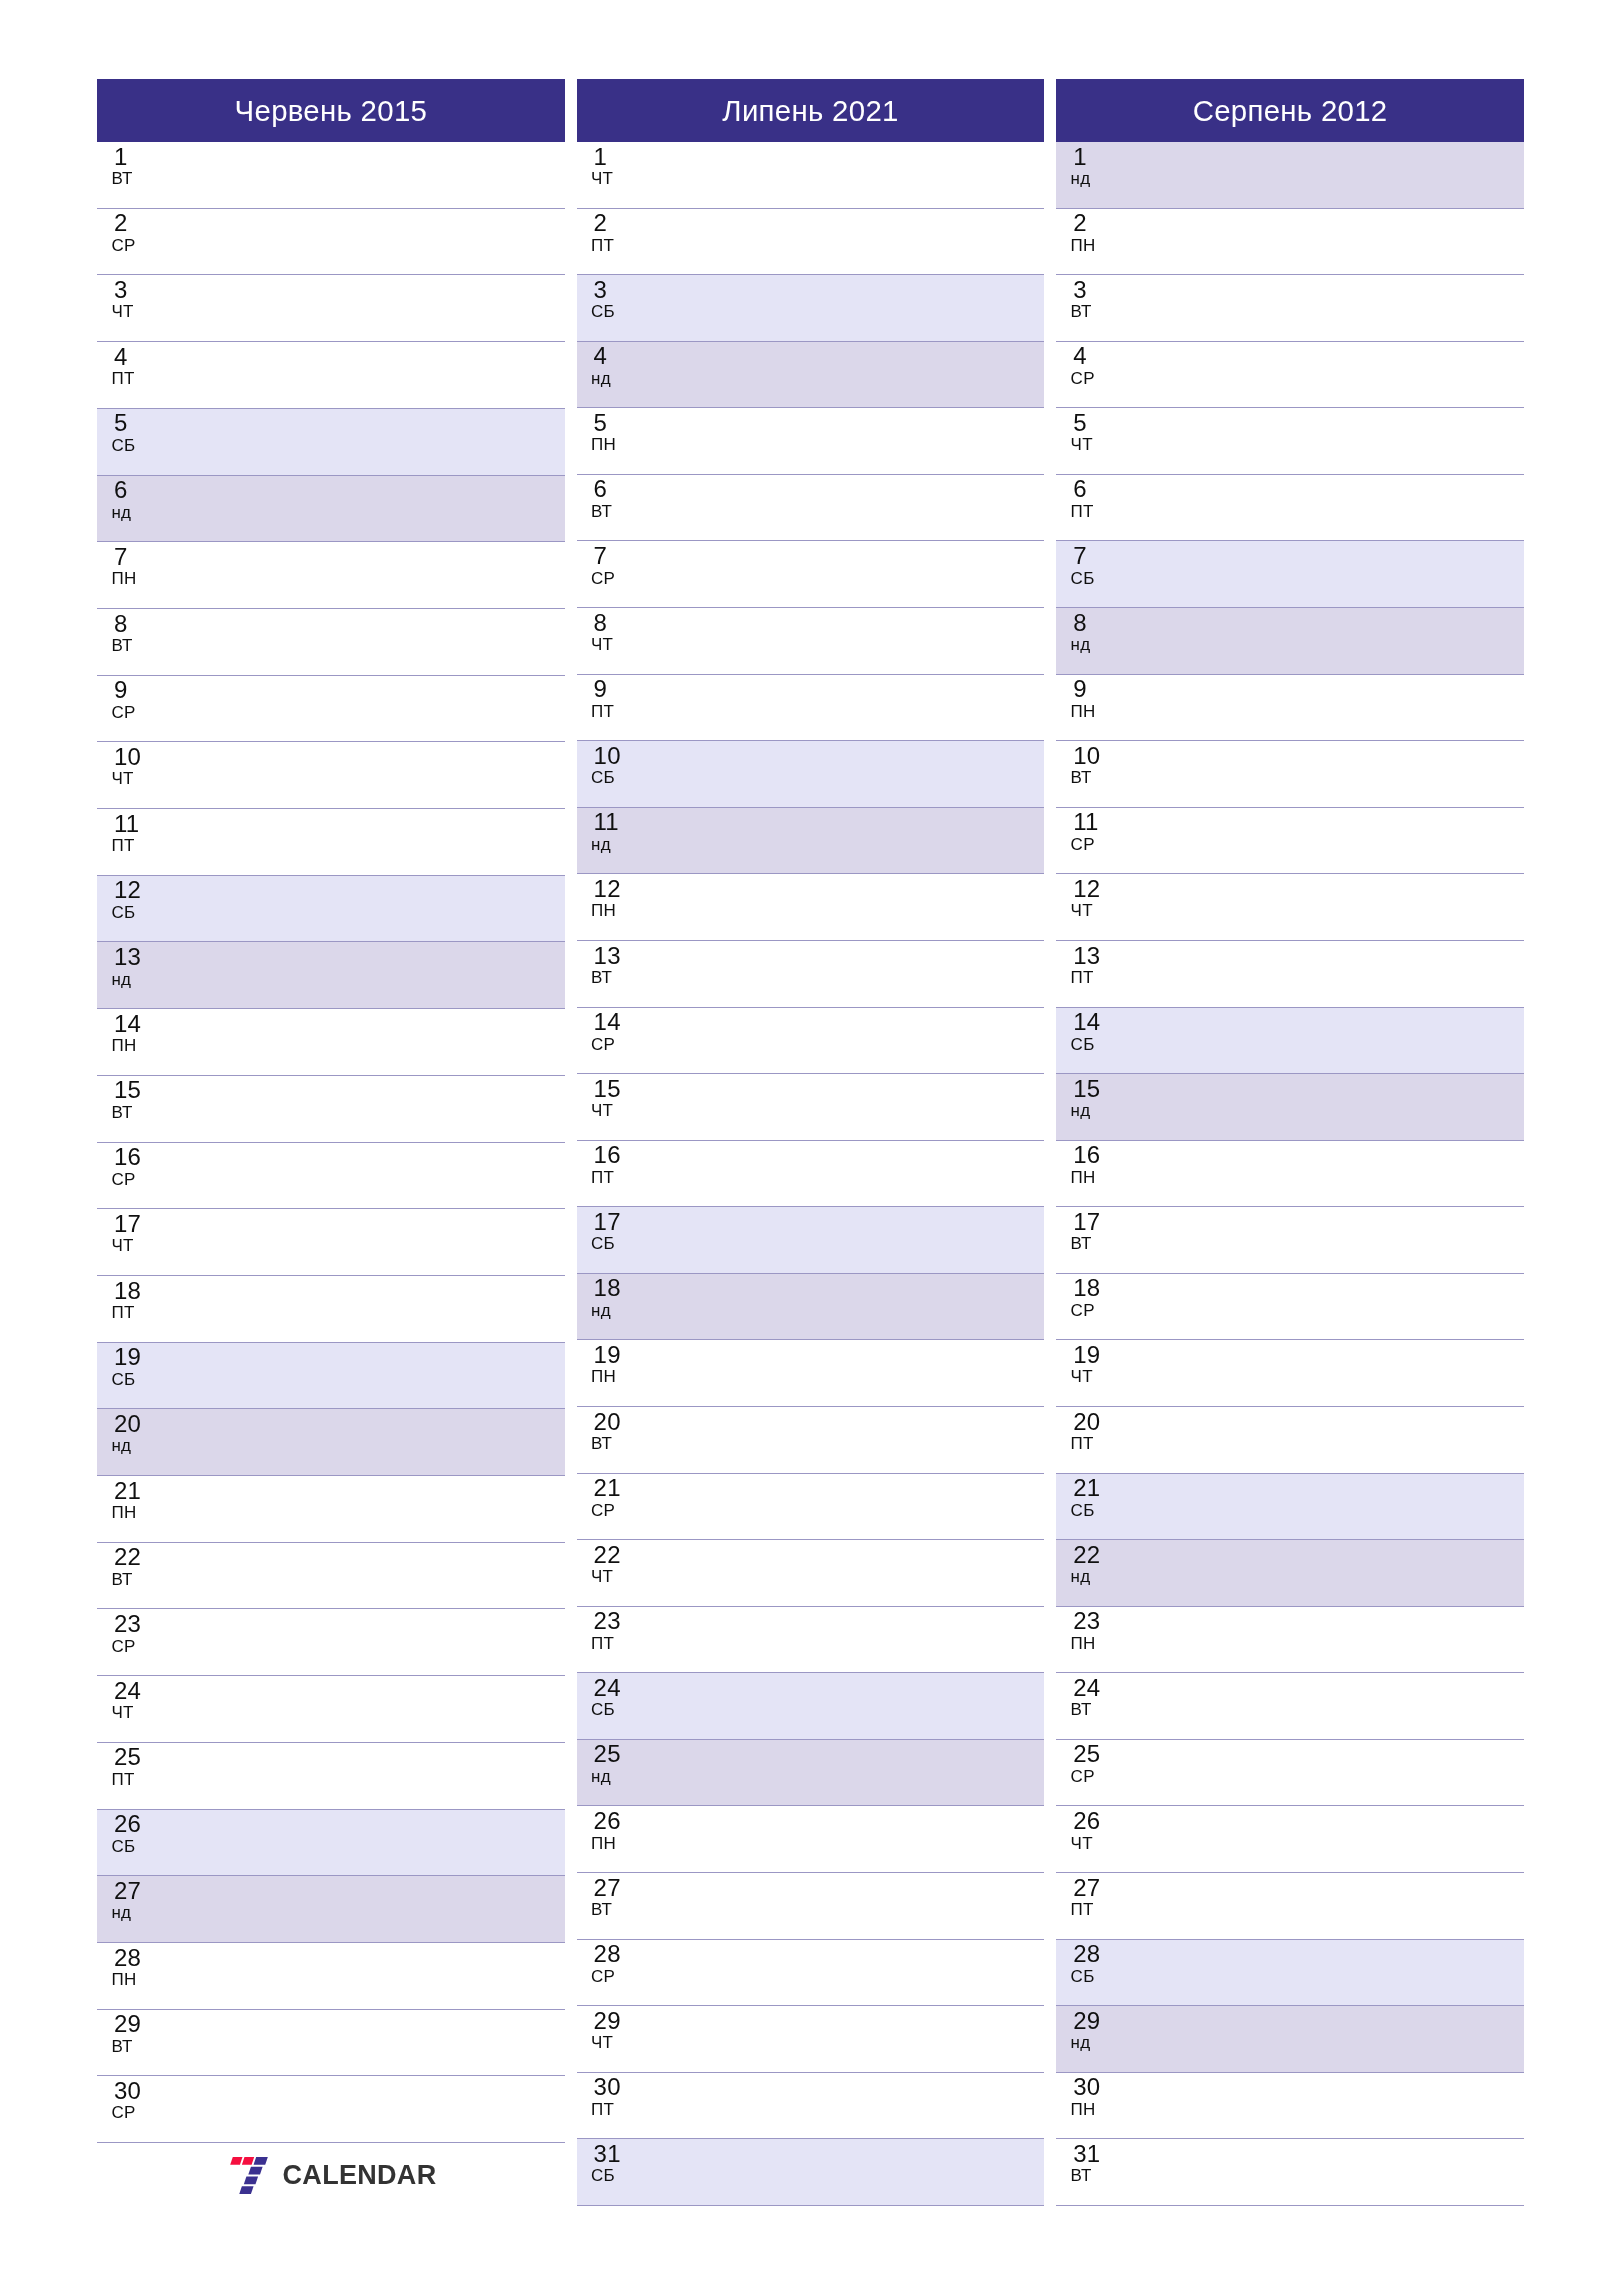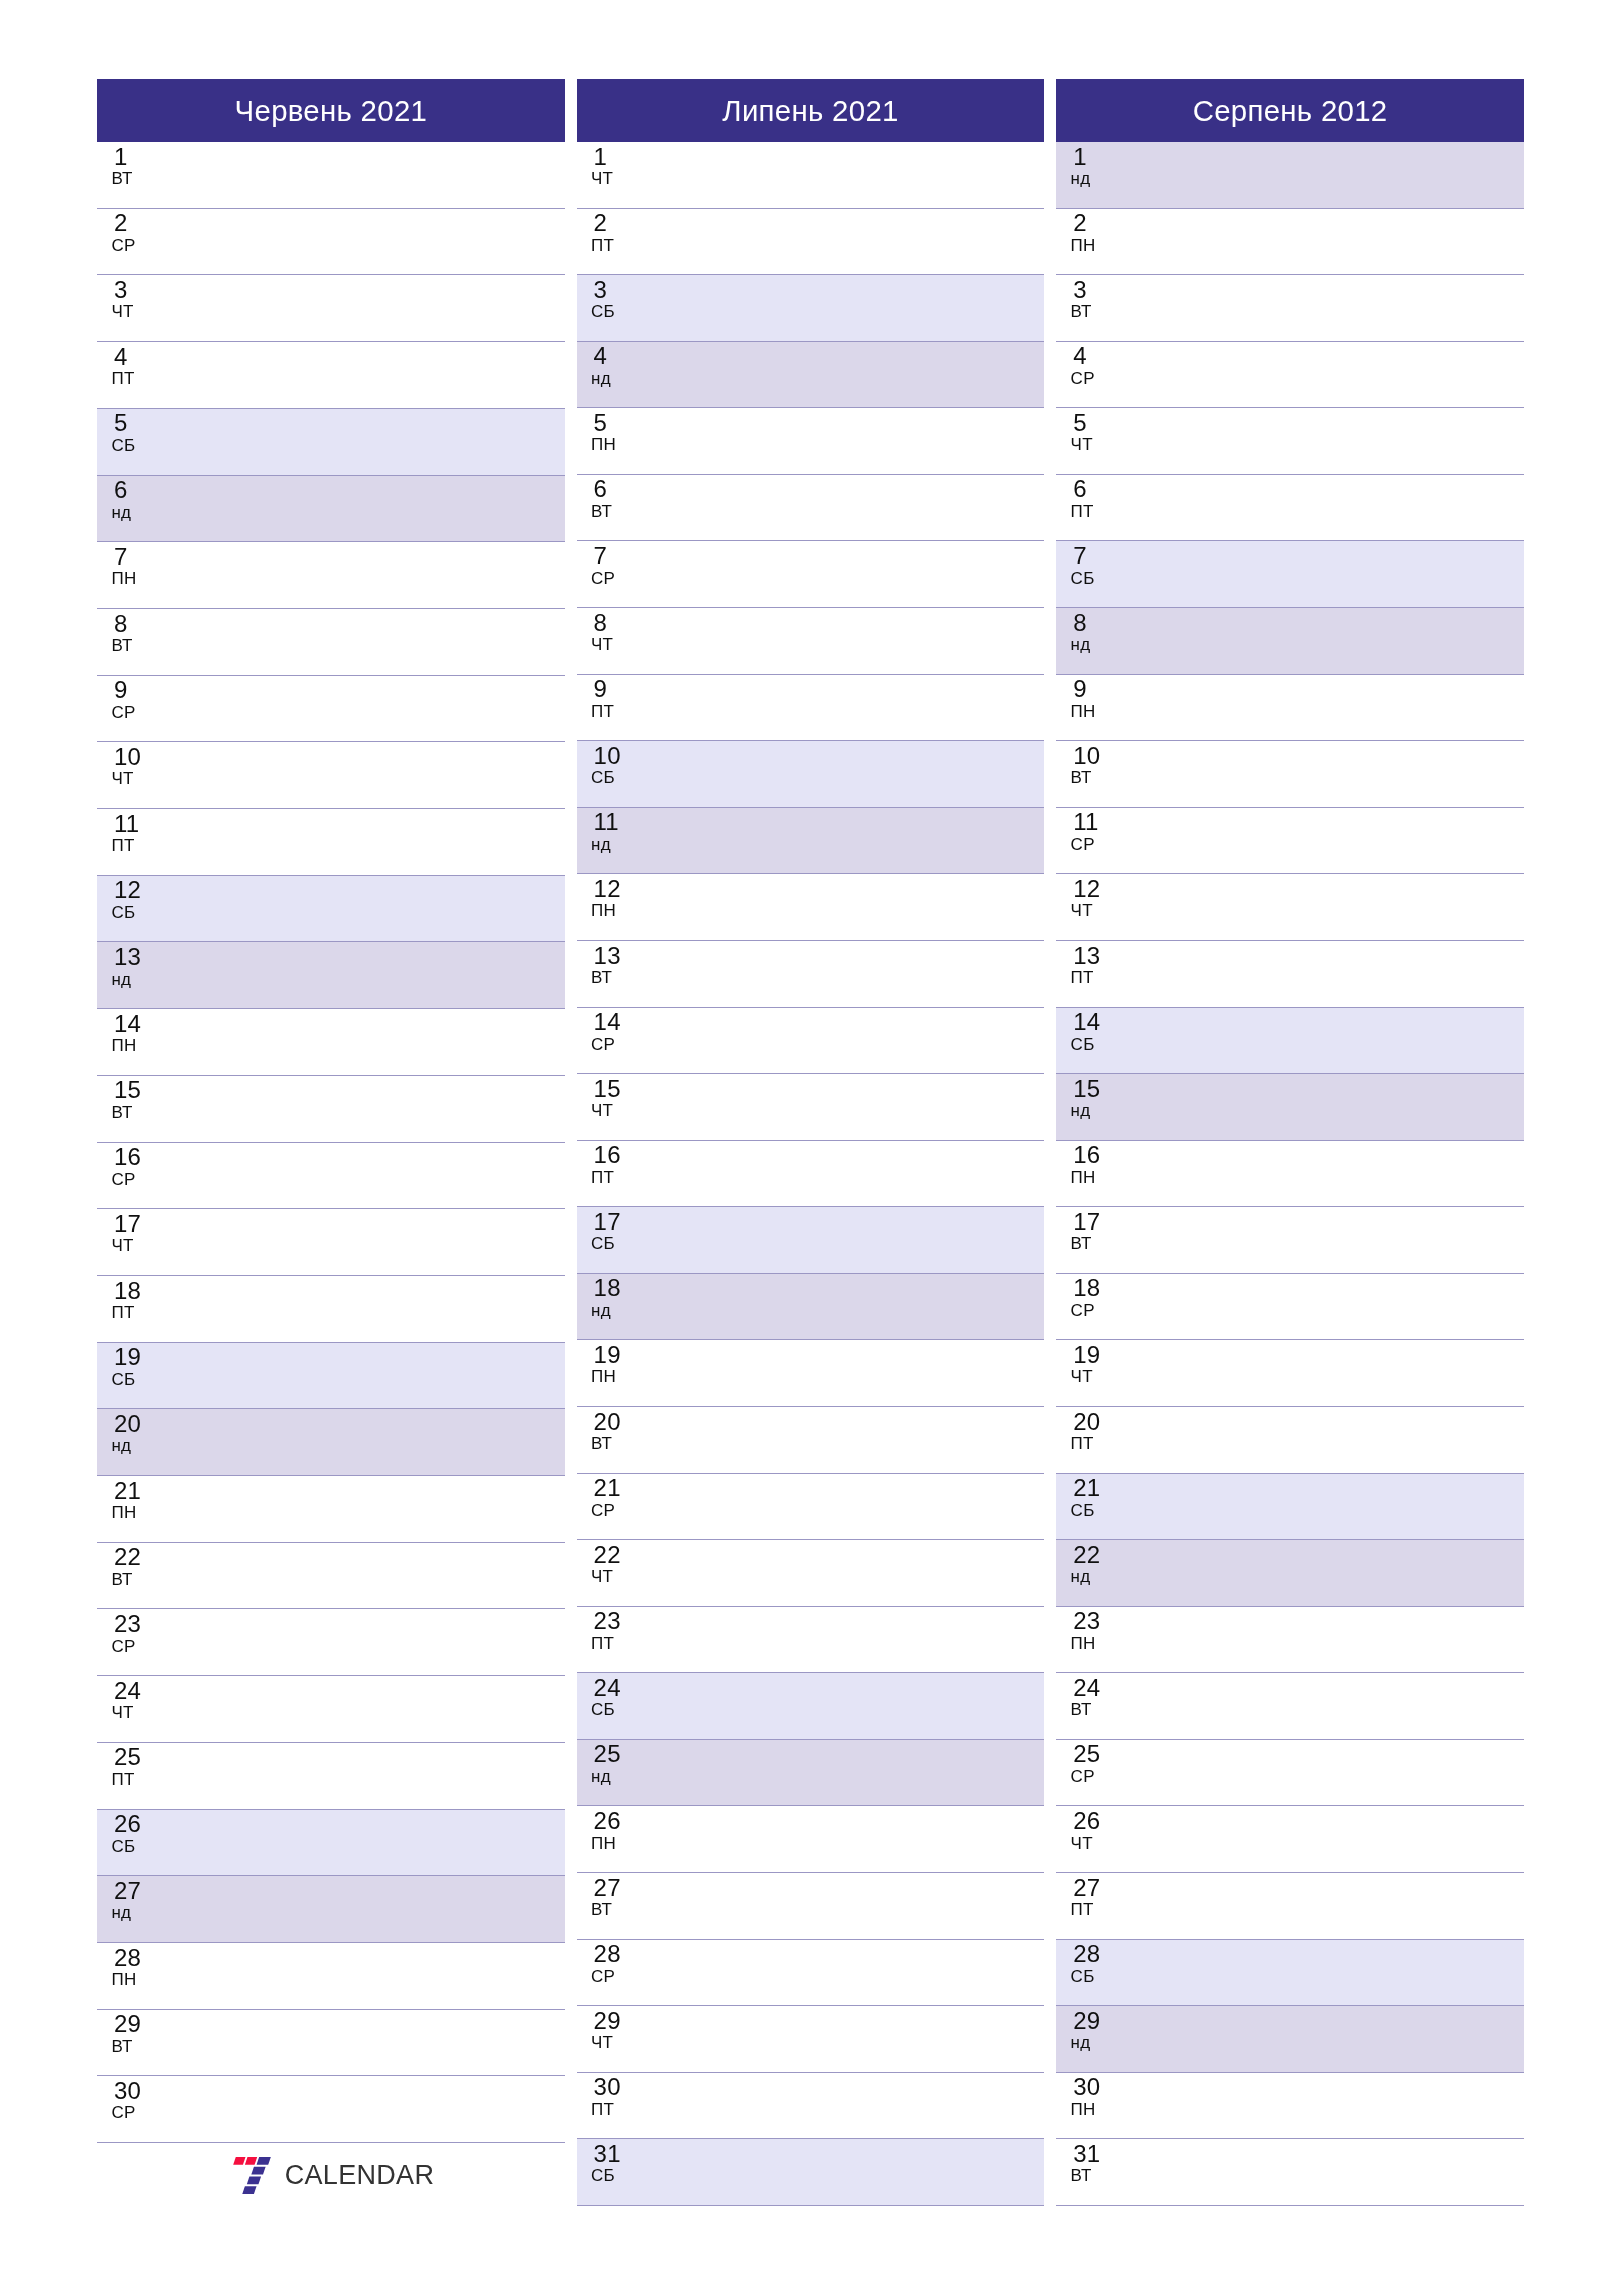--- a/index.html
+++ b/index.html
@@ -99,33 +99,33 @@
     gap: 9.2px;
     transform: translateY(1.3px);
   }
   .logo-mark {
     width: 48px;
     height: 41px;
     display: block;
   }
   .logo-text {
     font-size: 27px;
-    font-weight: 400;
+    font-weight: 700;
     color: #333333;
     letter-spacing: 0.3px;
     font-family: "Liberation Sans", sans-serif;
   }
 </style>
 </head>
 <body>
 
 <div class="planner">
 
 <div class="month-col">
-      <div class="month-header">Червень 2021</div>
+      <div class="month-header">Червень 2015</div>
       <div class="rows">
         <div class="day-row">
           <span class="day-num">1</span>
           <span class="day-dow">ВТ</span>
         </div>
         <div class="day-row">
           <span class="day-num">2</span>
           <span class="day-dow">СР</span>
         </div>
         <div class="day-row">

